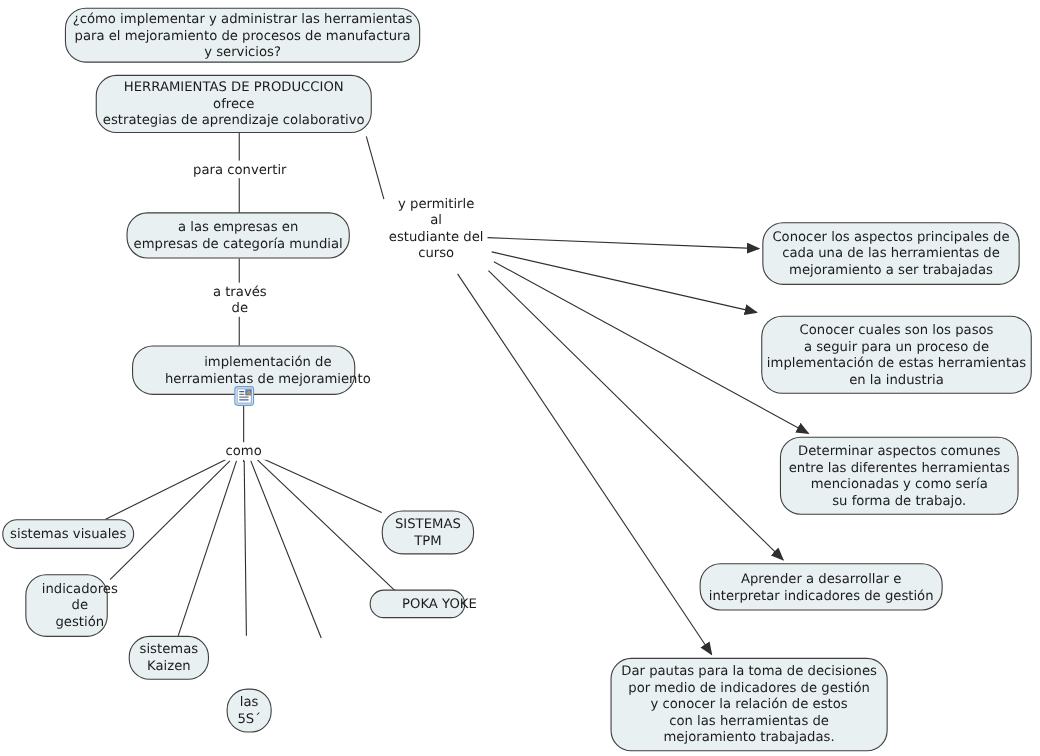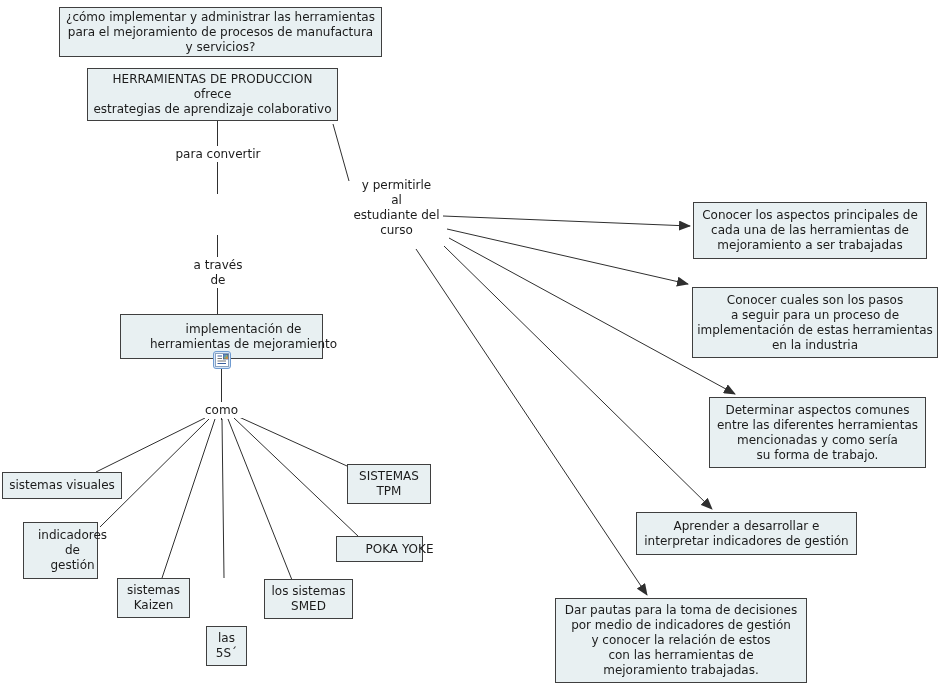--- a/index.html
+++ b/index.html
@@ -30,21 +30,21 @@
     stroke-width: 1;
   }
   .connectors marker path {
     fill: var(--line, #2f2f2f);
   }
   .node {
     position: absolute;
     box-sizing: border-box;
     background: var(--node-fill, #e8f0f2);
     border: 1px solid var(--node-border, #3f3f3f);
-    border-radius: 0;
+    border-radius: 19px;
     display: flex;
     align-items: center;
     justify-content: center;
     text-align: center;
     white-space: pre;
     padding: 2px 4px;
   }
   .linking {
     position: absolute;
     box-sizing: border-box;
@@ -104,20 +104,22 @@
   <div class="node" style="left:59px; top:7px; width:323px; height:50px;">¿cómo implementar y administrar las herramientas
 para el mejoramiento de procesos de manufactura
 y servicios?</div>
 
   <div class="node" style="left:87px; top:68px; width:251px; height:53px;">HERRAMIENTAS DE PRODUCCION
 ofrece
 estrategias de aprendizaje colaborativo</div>
 
   <div class="linking" style="left:170px; top:146px; width:96px; height:16px;">para convertir</div>
 
+  <div class="node" style="left:115px; top:193px; width:203px; height:42px;">a las empresas en
+empresas de categoría mundial</div>
 
   <div class="linking" style="left:190px; top:257px; width:56px; height:31px;">a través
 de</div>
 
   <div class="node" style="left:120px; top:314px; width:203px; height:45px;padding-left:48px;">implementación de
 herramientas de mejoramiento</div>
 
   <div class="resource-icon" style="left:213px; top:351px;">
     <svg width="14" height="14" viewBox="0 0 14 14" xmlns="http://www.w3.org/2000/svg">
       <rect x="0.5" y="0.5" width="13" height="13" fill="#ffffff" stroke="#8ba3c0" stroke-width="1"></rect>
@@ -143,22 +145,20 @@
   <div class="node" style="left:23px; top:522px; width:75px; height:57px;padding-left:28px;">indicadores
 de
 gestión</div>
 
   <div class="node" style="left:117px; top:578px; width:73px; height:40px;">sistemas
 Kaizen</div>
 
   <div class="node" style="left:206px; top:578px; width:41px; height:40px;margin-top:48px;">las
 5S´</div>
 
-  <div class="node" style="left:264px; top:579px; width:89px; height:40px;">los sistemas
-SMED</div>
 
   <div class="node" style="left:336px; top:536px; width:87px; height:26px;padding-left:44px;">POKA YOKE</div>
 
   <div class="node" style="left:347px; top:464px; width:84px; height:40px;">SISTEMAS
 TPM</div>
 
   <div class="node" style="left:693px; top:202px; width:234px; height:57px;">Conocer los aspectos principales de
 cada una de las herramientas de
 mejoramiento a ser trabajadas</div>
 

